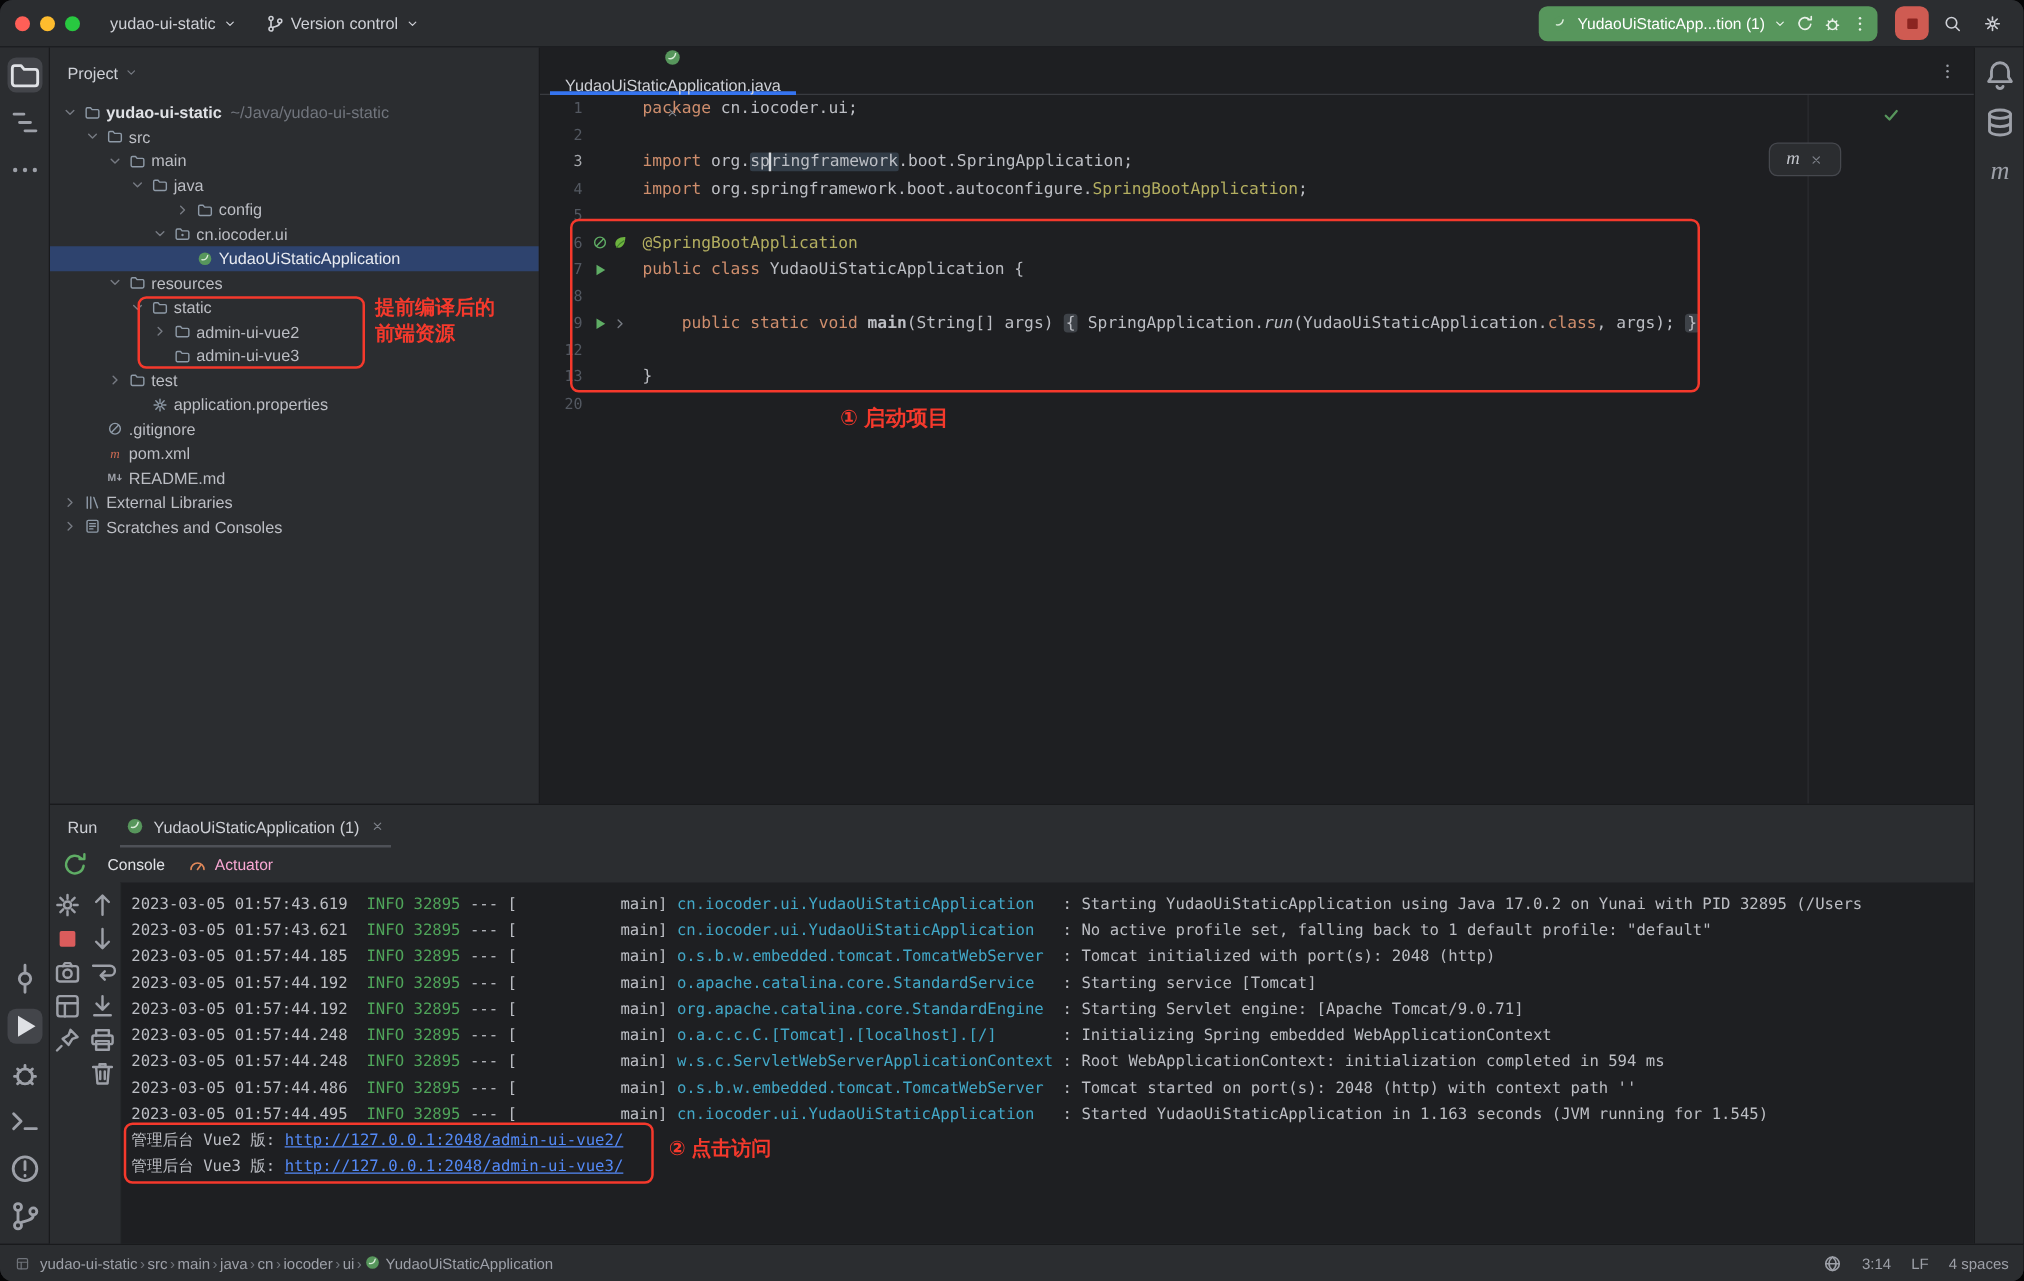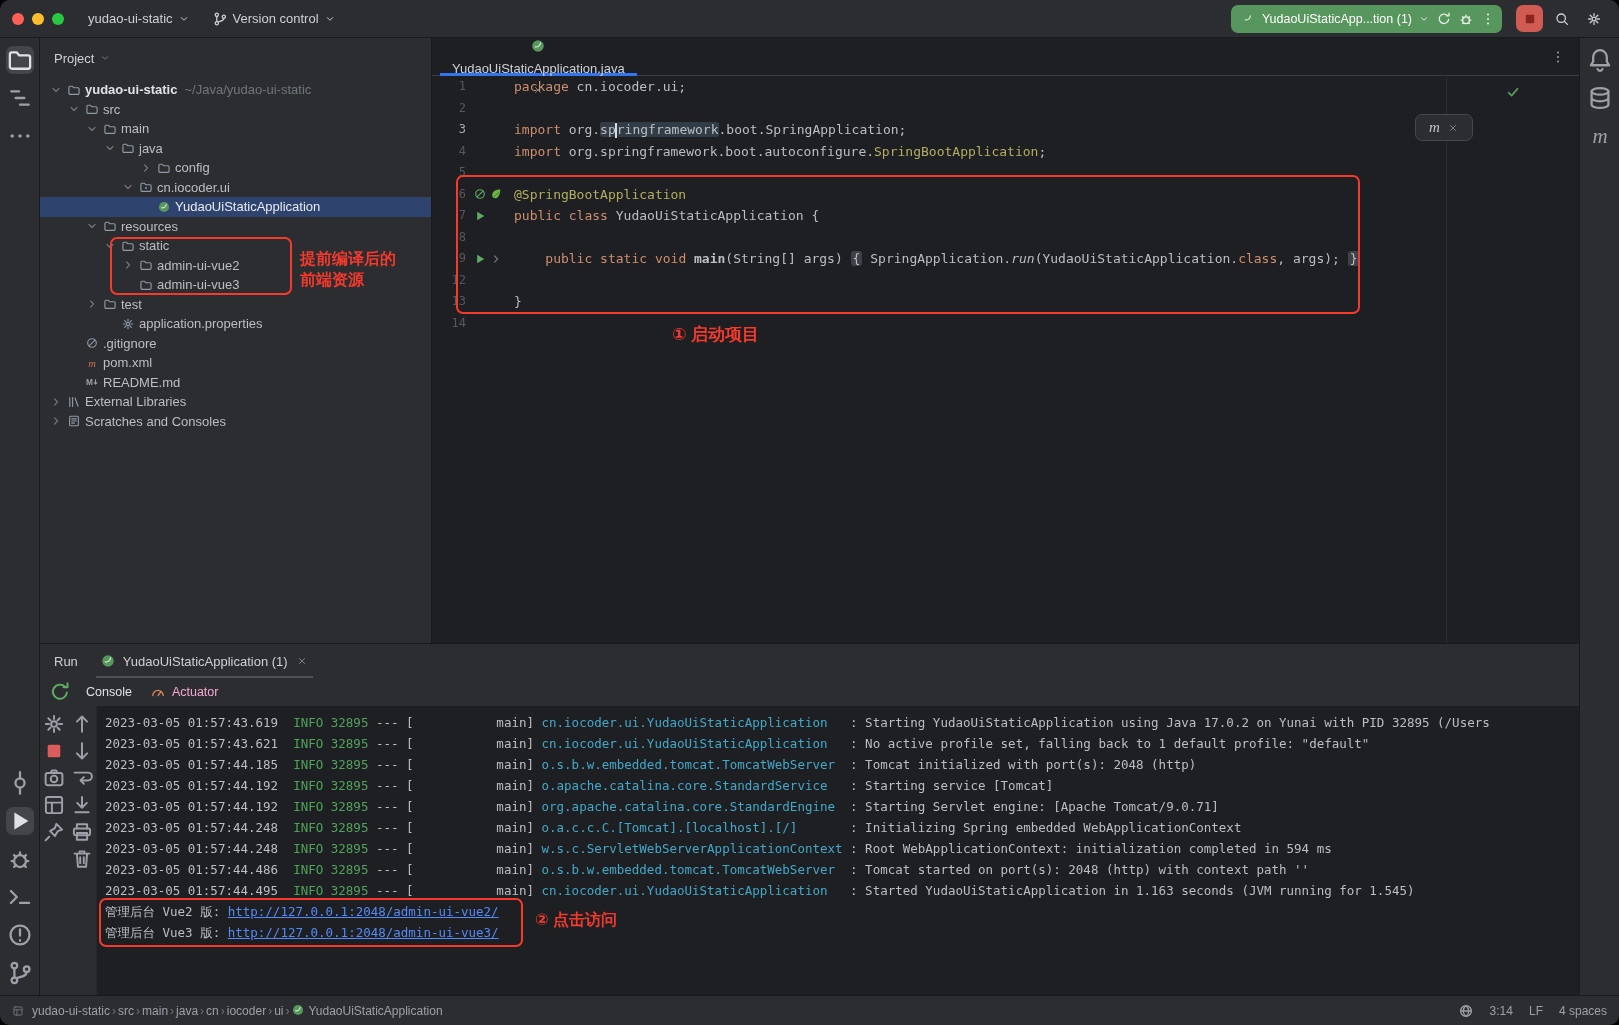--- a/index.html
+++ b/index.html
@@ -93,21 +93,21 @@
   .cline{height:21px;}
   .t-d{color:#bcbec4}
   .t-g{color:#4fa45a}
   .t-c{color:#42a8c8}
   .t-l{color:#548af7;text-decoration:underline;cursor:pointer;}
 
   
   .redbox{position:absolute;border:2px solid #f5392c;border-radius:7px;z-index:6;pointer-events:none;}
   .rednote{position:absolute;color:#f5392c;font-weight:700;z-index:6;font-family:"Liberation Sans","DejaVu Sans",sans-serif;}
   .box-tree{left:70px;top:199px;width:182px;height:58px;}
-  .note-tree{left:260px;top:210px;font-size:16px;line-height:21px;}
+  .note-tree{left:260px;top:198px;font-size:16px;line-height:21px;}
   .box-code{left:24px;top:99px;width:904px;height:139px;}
   .note-code{left:240px;top:248px;font-size:17px;}
   .box-console{left:2px;top:192px;width:424px;height:49px;}
   .note-console{left:438px;top:203px;font-size:16px;}
 
   
   .statusbar{height:30px;flex:0 0 30px;background:#2b2d30;border-top:1px solid #191a1c;display:flex;align-items:center;padding:0 12px;font-size:12px;color:#9da0a8;gap:8px;}
   .bsep{color:#6f737a;margin:0 2px;}
   .bitem{color:#9da0a8;}
   .bic{width:15px;height:15px;display:inline-flex;margin-right:2px;}
@@ -638,21 +638,21 @@
                 </div>
                 <div class="code-row">
                   <div class="gline">
                     <span class="gnum">13</span>
                     <span class="gicons"></span>
                   </div>
                   <div class="ctext"><span class="tk-d">}</span></div>
                 </div>
                 <div class="code-row">
                   <div class="gline">
-                    <span class="gnum">14</span>
+                    <span class="gnum">20</span>
                     <span class="gicons"></span>
                   </div>
                   <div class="ctext"></div>
                 </div>
               </div>
             <div class="redbox box-code"></div>
             <div class="rednote note-code">① 启动项目</div>
           </div>
           <div class="m-widget">
             <span class="mlabel">m</span>

